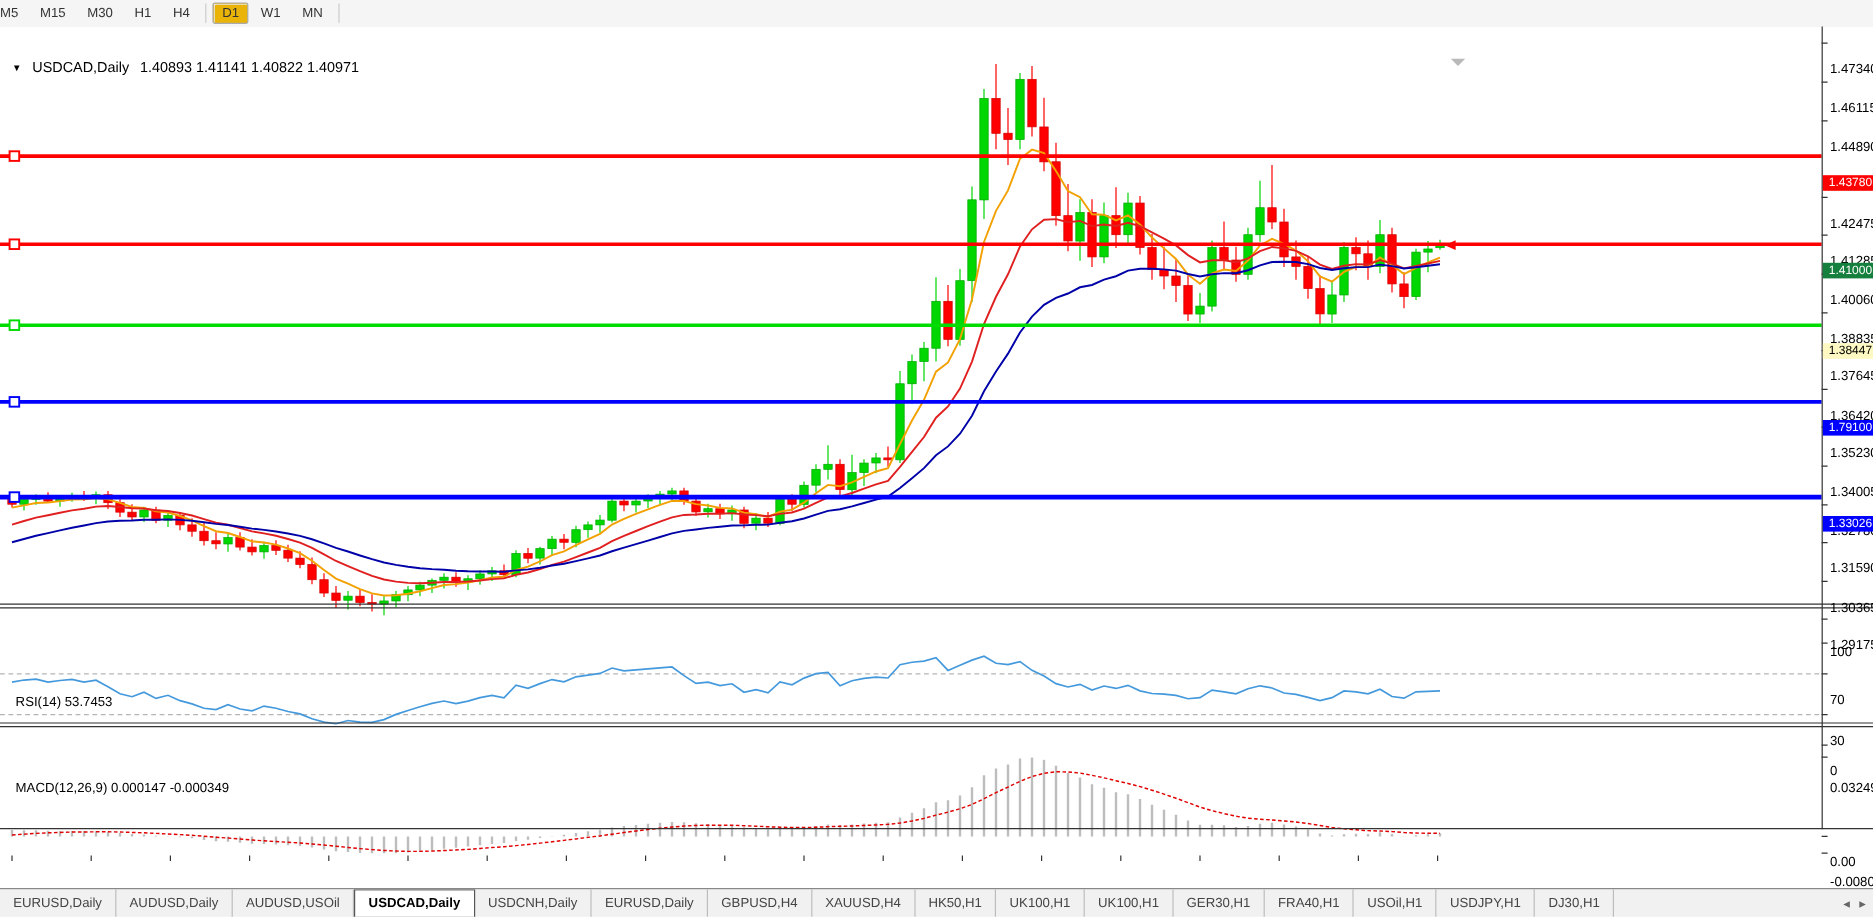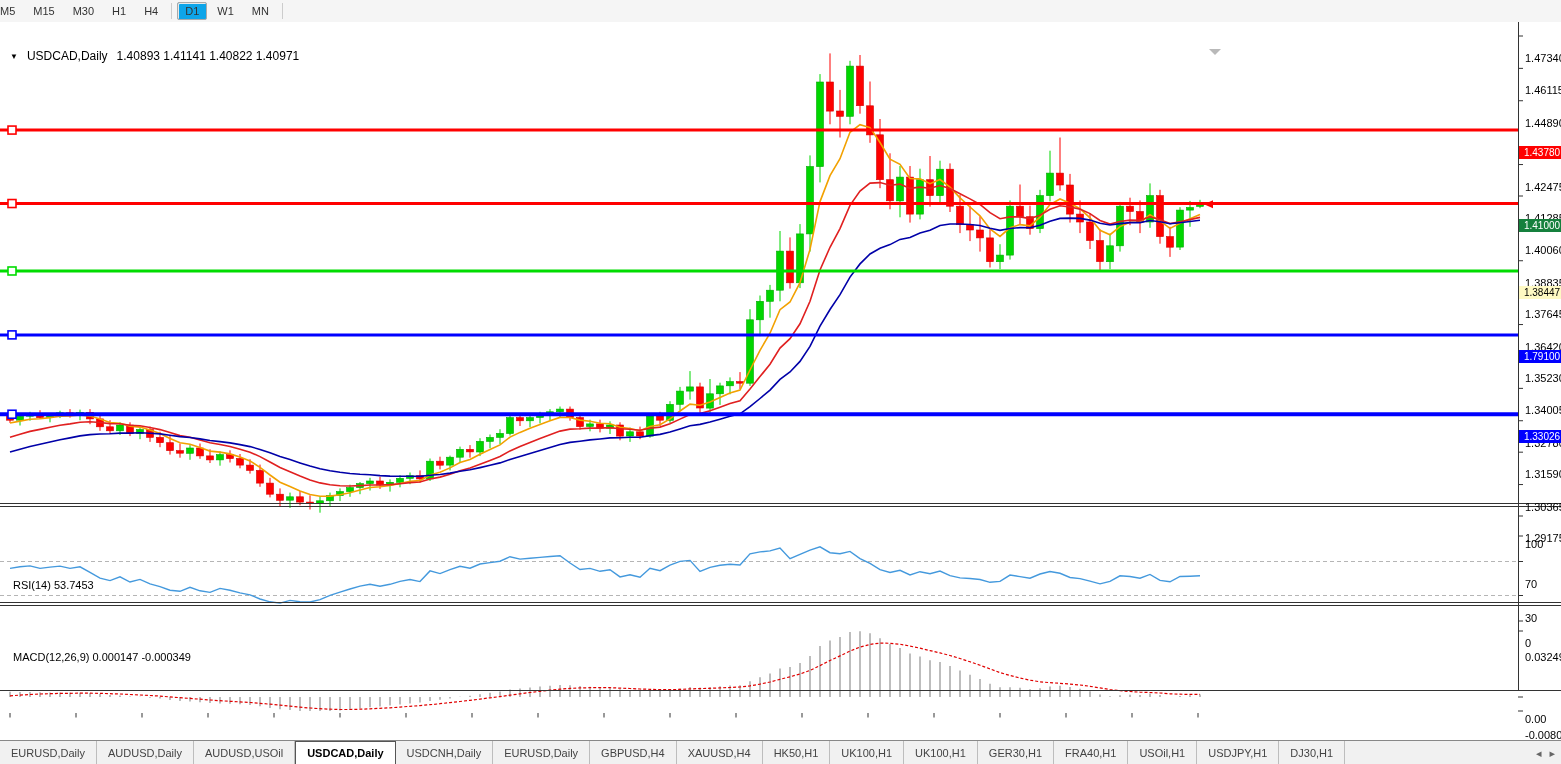--- a/index.html
+++ b/index.html
@@ -3,21 +3,21 @@
 <meta charset="utf-8">
 <style>
   html,body{margin:0;padding:0;width:1561px;height:764px;overflow:hidden;background:#fff;
             font-family:"Liberation Sans",sans-serif;-webkit-user-select:none;user-select:none;}
   body{position:relative;}
   
   #toolbar{position:absolute;left:0;top:0;width:1561px;height:22px;background:#f5f5f5;
            border-bottom:1px solid #ddd;display:flex;align-items:center;overflow:hidden;white-space:nowrap;}
   .tf{display:inline-block;font-size:11px;color:#333;padding:2px 7px;margin:0 1px;border:1px solid transparent;cursor:default;}
   .tf:first-child{margin-left:-8px;}
-  .tf.active{background:#0ea5e9;border:1px solid #aaa;border-radius:2px;box-shadow:inset 1px 1px 0 #e8e8e8;}
+  .tf.active{background:#eab308;border:1px solid #aaa;border-radius:2px;box-shadow:inset 1px 1px 0 #e8e8e8;}
   .tsep{display:inline-block;width:1px;height:16px;background:#ccc;margin:0 4px;}
   
   #chart-window{position:absolute;left:0;top:22px;width:1561px;height:718px;background:#fff;}
   #cv{position:absolute;left:0;top:0;}
   #title-bar{position:absolute;left:10px;top:27px;font-size:12px;color:#000;display:flex;gap:9px;align-items:center;z-index:5;}
   #title-bar .tri{font-size:8px;color:#000;}
   .panel-label{position:absolute;left:13px;font-size:11px;color:#000;z-index:5;}
   .pl{position:absolute;left:1525px;font-size:11px;color:#000;}
   .il{position:absolute;left:1525px;font-size:11px;color:#000;}
   .dl{position:absolute;width:70px;margin-left:-35px;text-align:center;font-size:10.5px;color:#000;top:719px;}

